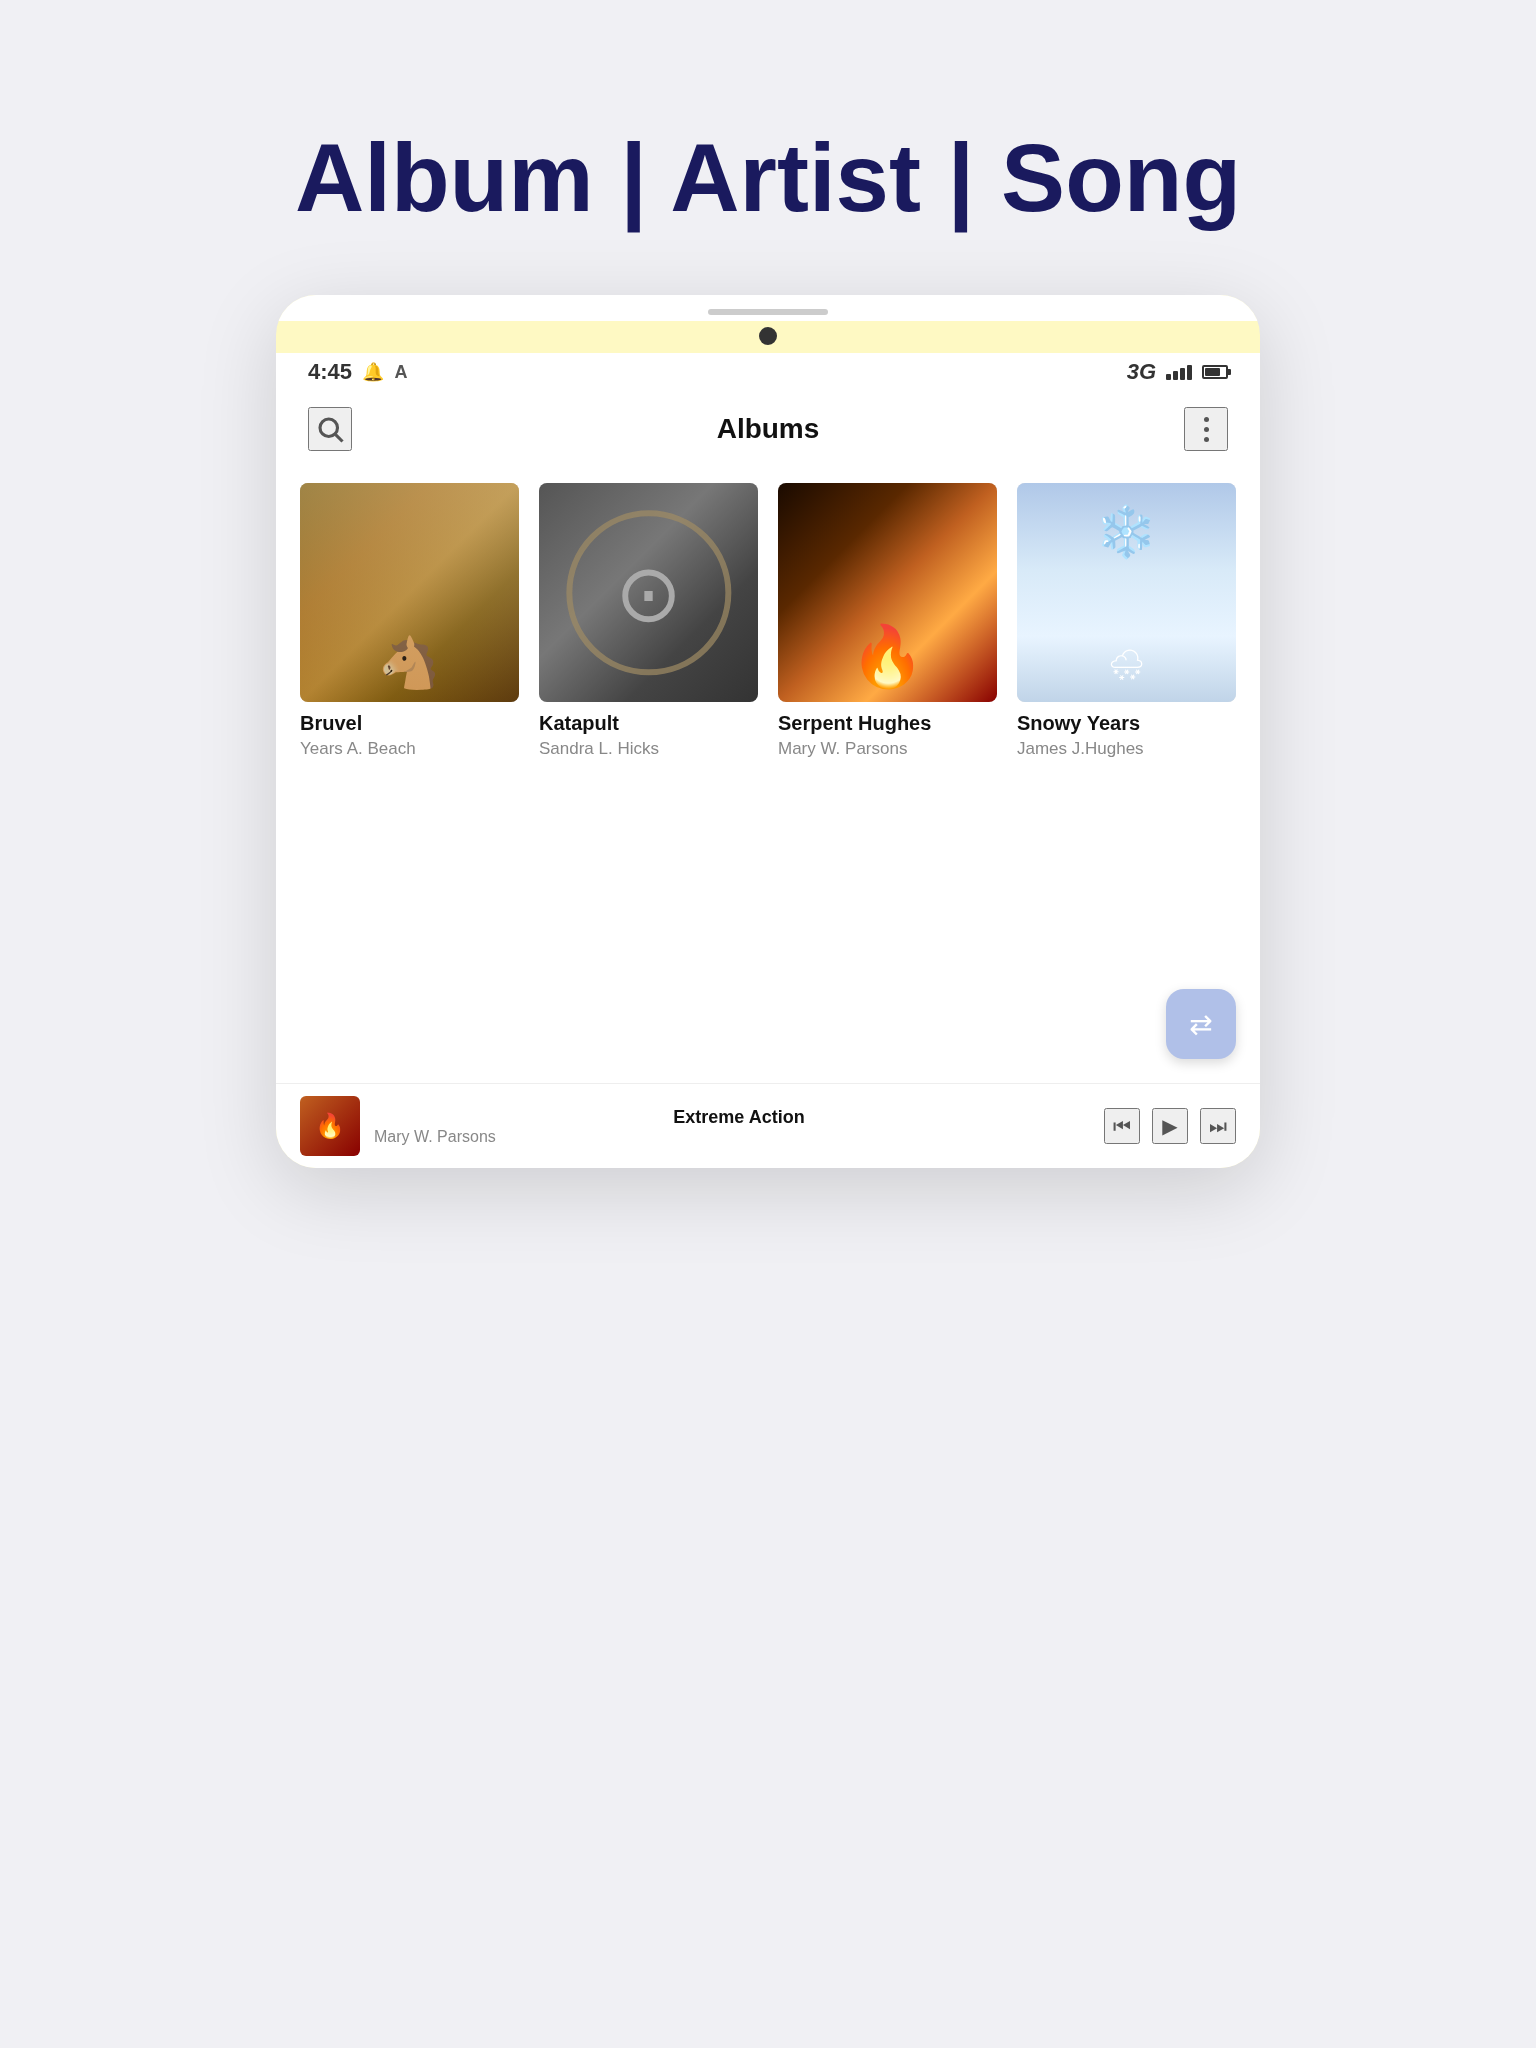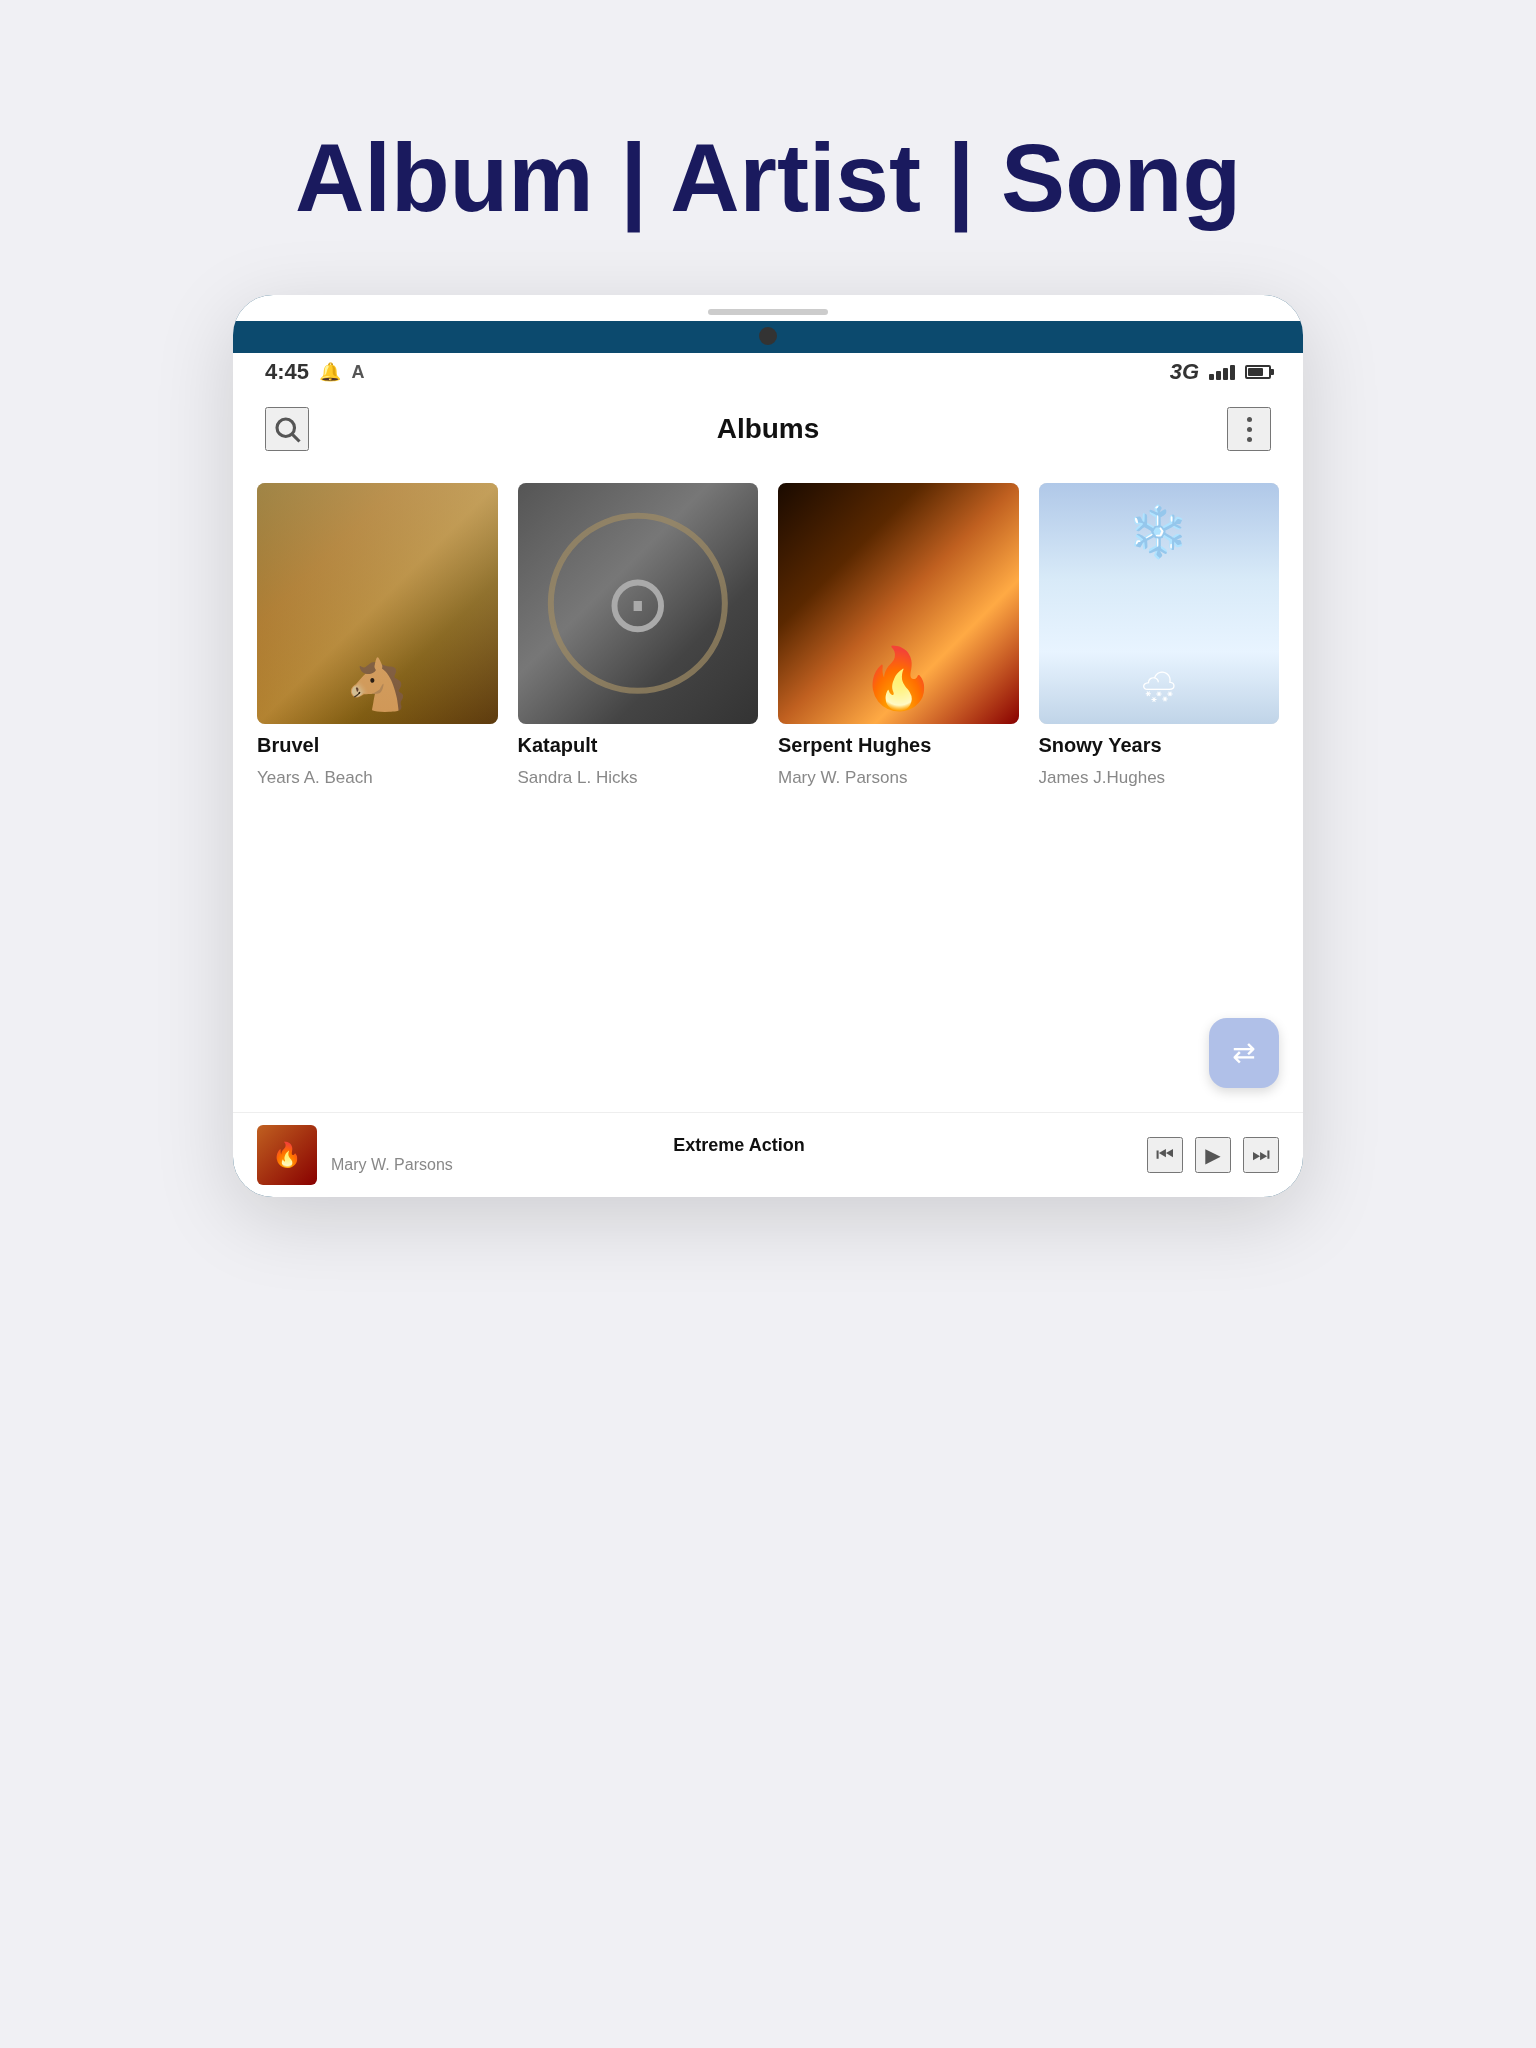--- a/index.html
+++ b/index.html
@@ -30,22 +30,22 @@
     }
 
     .hero-subtitle {
       font-size: 96px;
       font-weight: 800;
       color: #1a1a5e;
       line-height: 1.2;
     }
 
     .device-frame {
-      width: 1070px;
-      background: #0c4a6e;
+      width: 984px;
+      background: #fef9c3;
       border-radius: 40px;
       box-shadow: 0 20px 80px rgba(0,0,0,0.15);
       overflow: hidden;
       position: relative;
       padding-bottom: 0;
     }
 
     .device-notch-bar {
       display: flex;
       justify-content: center;
@@ -302,21 +302,21 @@
       position: absolute;
       bottom: 20px;
       left: 50%;
       transform: translateX(-50%);
     }
 
     .album-name {
       font-size: 20px;
       font-weight: 700;
       color: #111;
-      margin-bottom: 11px;
+      margin-bottom: 4px;
       white-space: nowrap;
       overflow: hidden;
       text-overflow: ellipsis;
     }
 
     .album-artist {
       font-size: 17px;
       color: #888;
       white-space: nowrap;
       overflow: hidden;

